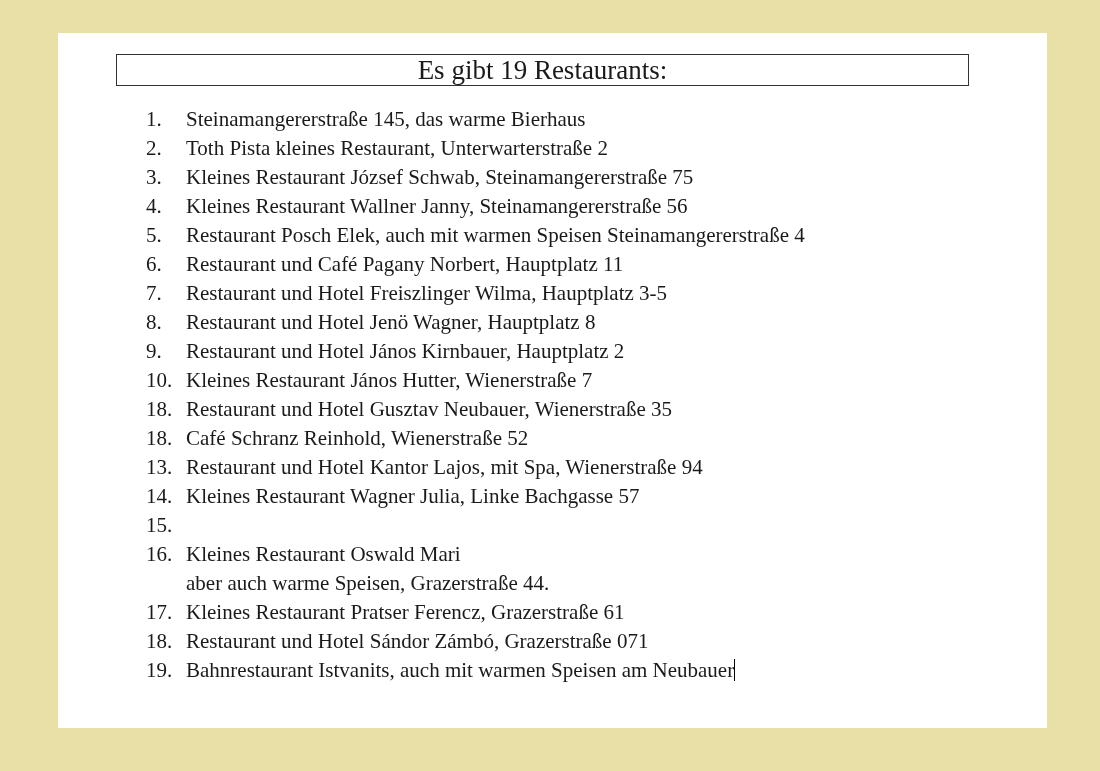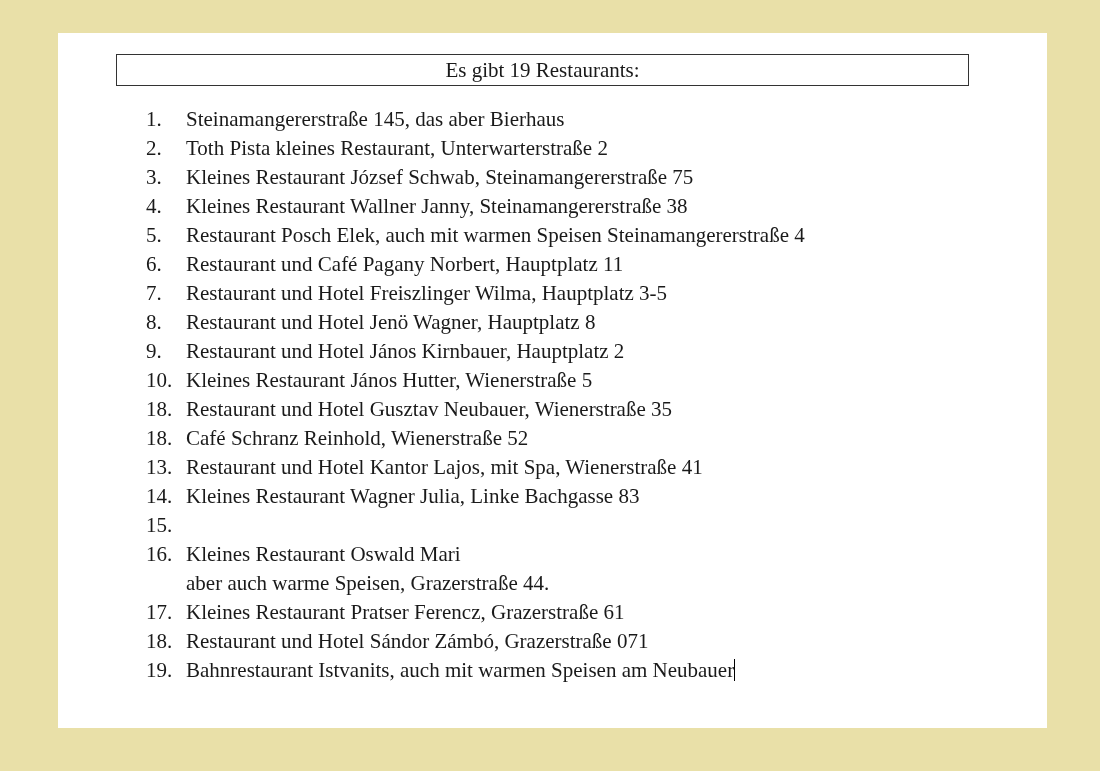--- a/index.html
+++ b/index.html
@@ -17,21 +17,21 @@
       width: 989px; height: 695px;
       background: #ffffff;
     }
     .title-box {
       position: absolute;
       left: 58px; top: 21px;
       width: 853px; height: 32px;
       border: 1.5px solid #333;
       box-sizing: border-box;
       display: flex; align-items: center; justify-content: center;
-      font-size: 21px;
+      font-size: 27px;
     }
     .list {
       position: absolute;
       left: 88px; top: 72px;
       margin: 0; padding: 0;
       list-style: none;
       font-size: 21px;
     }
     .item { display: flex; }
     .num { width: 40px; flex: none; }
@@ -48,39 +48,39 @@
 
 <div class="page">
   <div class="title-box">
     <span>Es gibt 19 Restaurants:</span>
   </div>
 
   <ol class="list">
     <li class="item">
       <span class="num line">1.</span>
       <div>
-        <div class="line">Steinamangererstraße 145, das aber Bierhaus</div>
+        <div class="line">Steinamangererstraße 145, das warme Bierhaus</div>
       </div>
     </li>
     <li class="item">
       <span class="num line">2.</span>
       <div>
           <div class="line">Toth Pista kleines Restaurant, Unterwarterstraße 2</div>
         </div>
     </li>
     <li class="item">
       <span class="num line">3.</span>
       <div>
           <div class="line">Kleines Restaurant József Schwab, Steinamangererstraße 75</div>
         </div>
     </li>
     <li class="item">
       <span class="num line">4.</span>
       <div>
-          <div class="line">Kleines Restaurant Wallner Janny, Steinamangererstraße 38</div>
+          <div class="line">Kleines Restaurant Wallner Janny, Steinamangererstraße 56</div>
         </div>
     </li>
     <li class="item">
       <span class="num line">5.</span>
       <div>
           <div class="line">Restaurant Posch Elek, auch mit warmen Speisen Steinamangererstraße 4</div>
         </div>
     </li>
     <li class="item">
       <span class="num line">6.</span>
@@ -102,45 +102,45 @@
     </li>
     <li class="item">
       <span class="num line">9.</span>
       <div>
           <div class="line">Restaurant und Hotel János Kirnbauer, Hauptplatz 2</div>
         </div>
     </li>
     <li class="item">
       <span class="num line">10.</span>
       <div>
-          <div class="line">Kleines Restaurant János Hutter, Wienerstraße 5</div>
+          <div class="line">Kleines Restaurant János Hutter, Wienerstraße 7</div>
         </div>
     </li>
     <li class="item">
       <span class="num line">18.</span>
       <div>
           <div class="line">Restaurant und Hotel Gusztav Neubauer, Wienerstraße 35</div>
         </div>
     </li>
     <li class="item">
       <span class="num line">18.</span>
       <div>
           <div class="line">Café Schranz Reinhold, Wienerstraße 52</div>
         </div>
     </li>
     <li class="item">
       <span class="num line">13.</span>
       <div>
-          <div class="line">Restaurant und Hotel Kantor Lajos, mit Spa, Wienerstraße 41</div>
+          <div class="line">Restaurant und Hotel Kantor Lajos, mit Spa, Wienerstraße 94</div>
         </div>
     </li>
     <li class="item">
       <span class="num line">14.</span>
       <div>
-          <div class="line">Kleines Restaurant Wagner Julia, Linke Bachgasse 83</div>
+          <div class="line">Kleines Restaurant Wagner Julia, Linke Bachgasse 57</div>
         </div>
     </li>
     <li class="item">
       <span class="num line">15.</span>
     </li>
     <li class="item">
       <span class="num line">16.</span>
       <div>
         <div class="line">Kleines Restaurant Oswald Mari</div>
         <div class="line">aber auch warme Speisen, Grazerstraße 44.</div>

